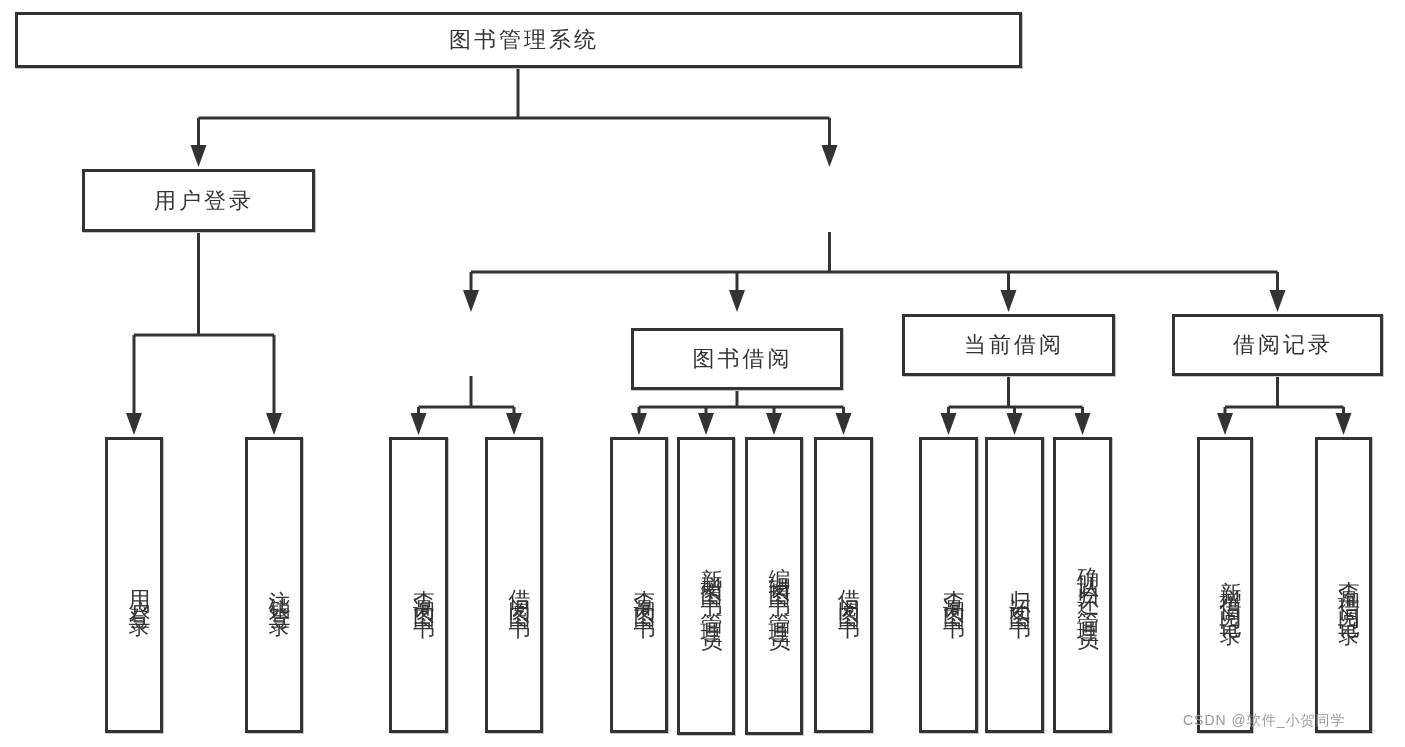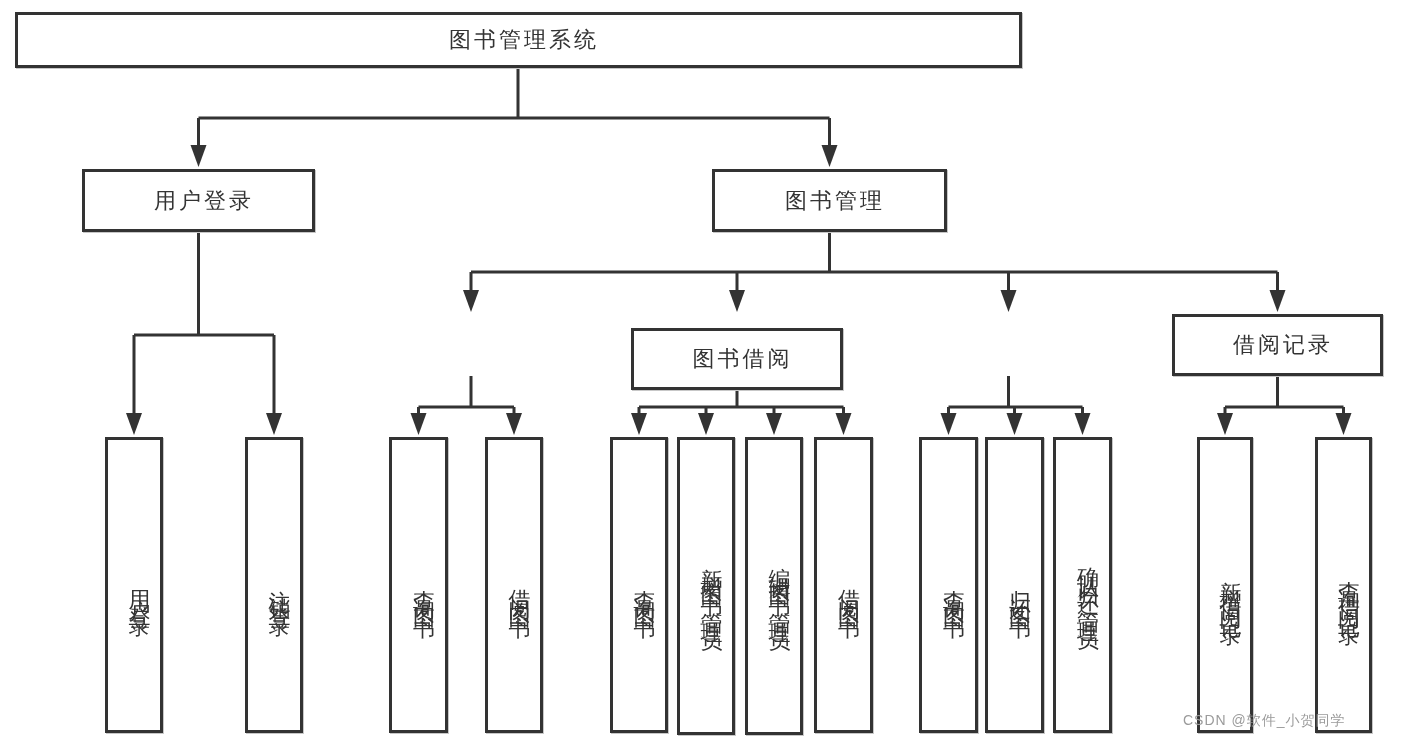--- a/index.html
+++ b/index.html
@@ -115,26 +115,26 @@
     </g>
   </svg>
 
   <div class="box h" style="left:15px;top:12px;width:1007px;height:56px">
     <span>图书管理系统</span>
   </div>
 
   <div class="box h" style="left:82px;top:169px;width:233px;height:63px">
     <span>用户登录</span>
   </div>
-  <div class="box h" style="left:712px;top:169px;width:235px;height:63px">
-    <span>图书管理</span>
-  </div>
 
   <div class="box h" style="left:631px;top:328px;width:212px;height:62px">
     <span>图书借阅</span>
+  </div>
+  <div class="box h" style="left:902px;top:314px;width:213px;height:62px">
+    <span>当前借阅</span>
   </div>
   <div class="box h" style="left:1172px;top:314px;width:211px;height:62px">
     <span>借阅记录</span>
   </div>
 
   <div class="box v" style="left:105px;top:437px;width:58px;height:296px">
     <span>用户登录</span>
   </div>
   <div class="box v" style="left:245px;top:437px;width:58px;height:296px">
     <span>注销登录</span>

